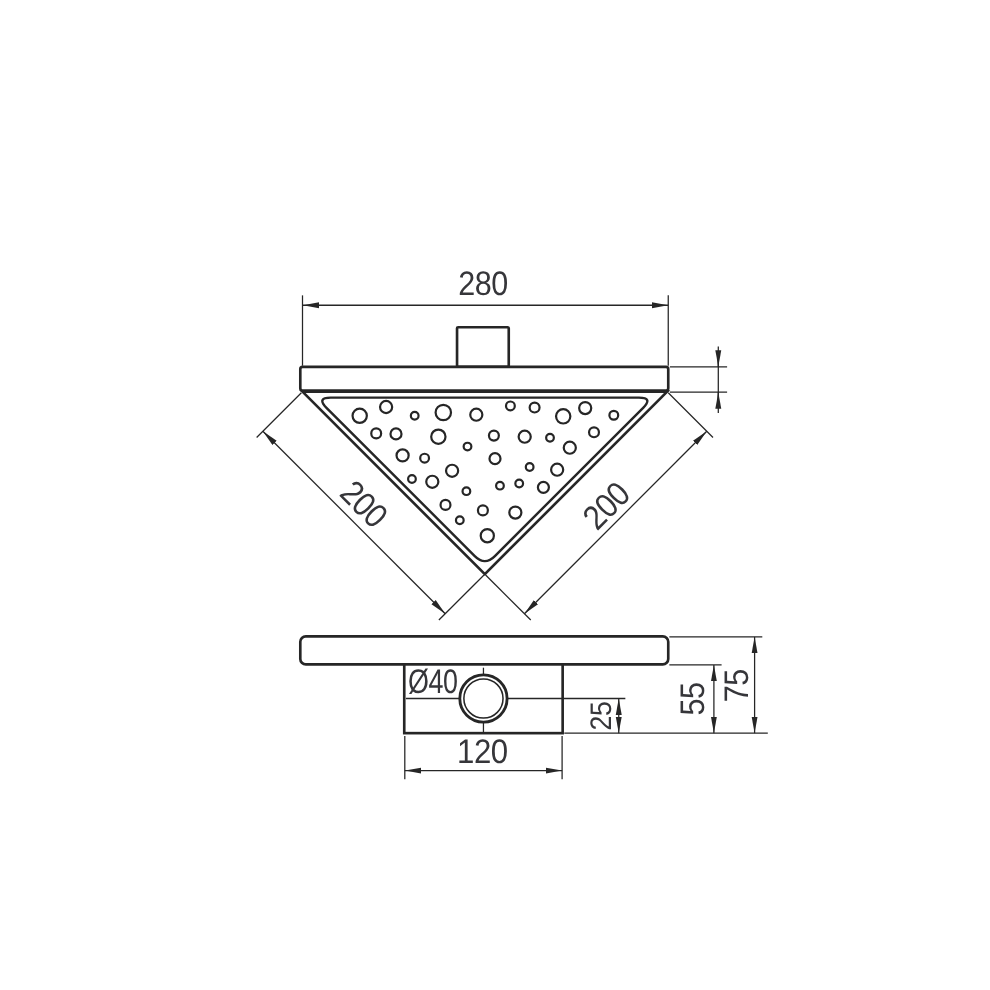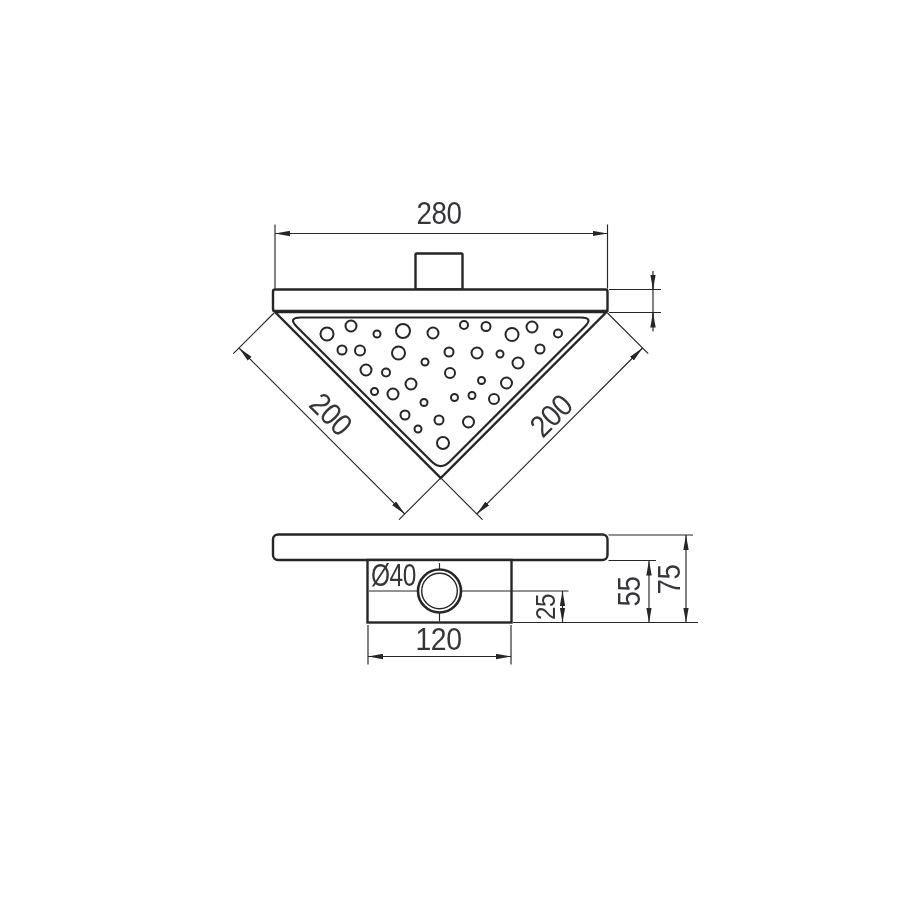--- a/index.html
+++ b/index.html
@@ -7,20 +7,21 @@
     --text:#36363a;
     --bg:#ffffff;
   }
   html,body{margin:0;padding:0;background:var(--bg);}
   .canvas{
     position:relative;
     width:900px;height:836px;
     background:var(--bg);
     overflow:hidden;
     font-family:"Liberation Sans", sans-serif;
+    margin-top:44px;
   }
   svg{display:block;}
   
   .outline{fill:#ffffff;stroke:var(--line);stroke-width:2.4;stroke-linejoin:miter;}
   .outline-thin{fill:none;stroke:var(--line);stroke-width:2.2;stroke-linejoin:round;}
   .hole{fill:#ffffff;stroke:var(--line);stroke-width:2;}
   .circle-outer{fill:#ffffff;stroke:var(--line);stroke-width:2.6;}
   .circle-inner{fill:none;stroke:var(--line);stroke-width:1.4;}
   
   .dim{fill:none;stroke:var(--line);stroke-width:1.15;}

